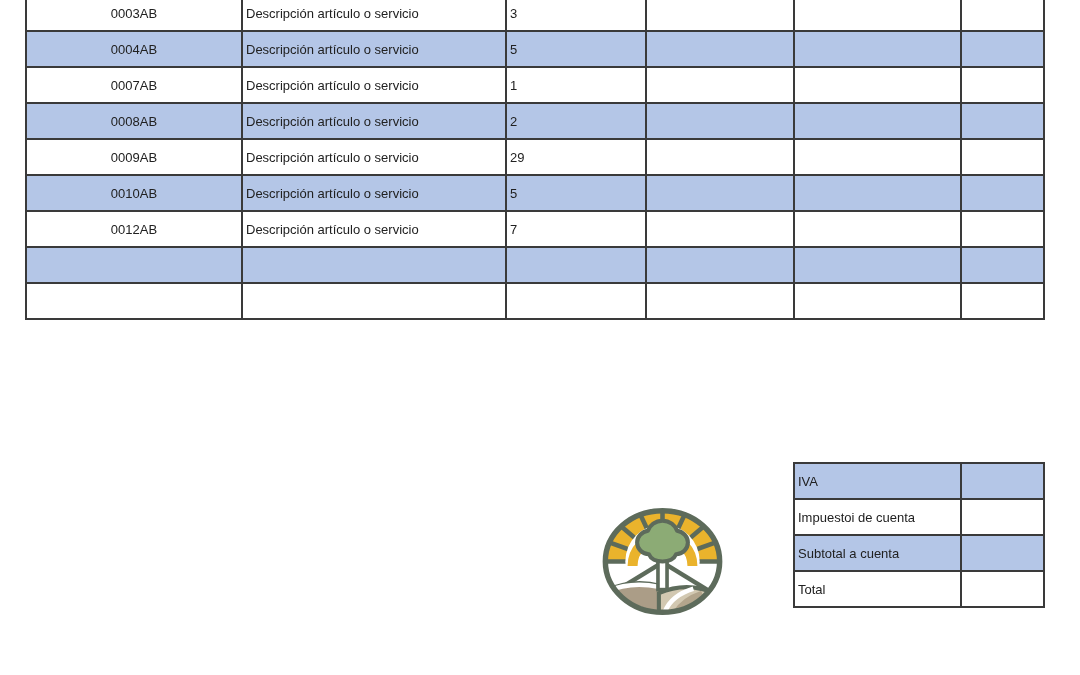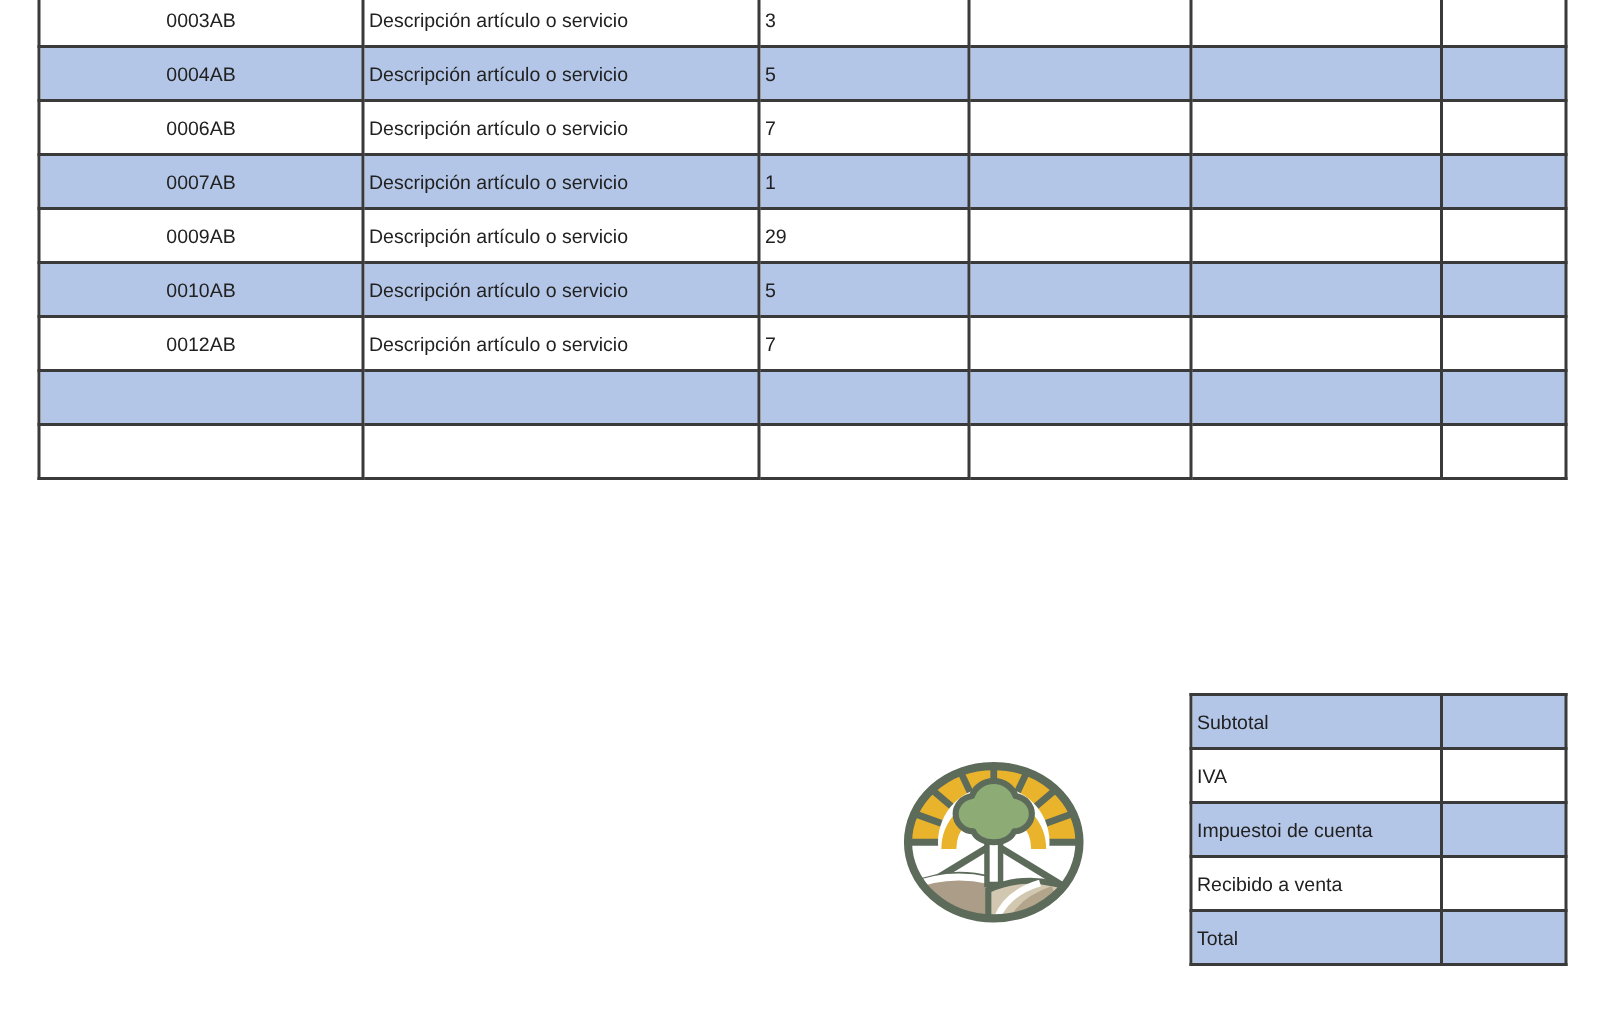--- a/index.html
+++ b/index.html
@@ -92,31 +92,31 @@
     </tr>
     <tr>
       <td class="c-code">0004AB</td>
       <td>Descripción artículo o servicio</td>
       <td>5</td>
       <td></td>
       <td></td>
       <td></td>
     </tr>
     <tr>
-      <td class="c-code">0006AB</td>
-      <td>Descripción artículo o servicio</td>
-      <td>7</td>
-      <td></td>
-      <td></td>
-      <td></td>
-    </tr>
-    <tr>
       <td class="c-code">0007AB</td>
       <td>Descripción artículo o servicio</td>
       <td>1</td>
+      <td></td>
+      <td></td>
+      <td></td>
+    </tr>
+    <tr>
+      <td class="c-code">0008AB</td>
+      <td>Descripción artículo o servicio</td>
+      <td>2</td>
       <td></td>
       <td></td>
       <td></td>
     </tr>
     <tr>
       <td class="c-code">0009AB</td>
       <td>Descripción artículo o servicio</td>
       <td>29</td>
       <td></td>
       <td></td>
@@ -206,33 +206,29 @@
   </svg>
 </div>
 
 <table class="summary-table">
   <colgroup>
     <col style="width:167px">
       <col style="width:83px">
   </colgroup>
   <tbody>
     <tr>
-      <td>Subtotal</td>
-      <td></td>
-    </tr>
-    <tr>
       <td>IVA</td>
       <td></td>
     </tr>
     <tr>
       <td>Impuestoi de cuenta</td>
       <td></td>
     </tr>
     <tr>
-      <td>Recibido a venta</td>
+      <td>Subtotal a cuenta</td>
       <td></td>
     </tr>
     <tr>
       <td>Total</td>
       <td></td>
     </tr>
   </tbody>
 </table>
 
 </body></html>

